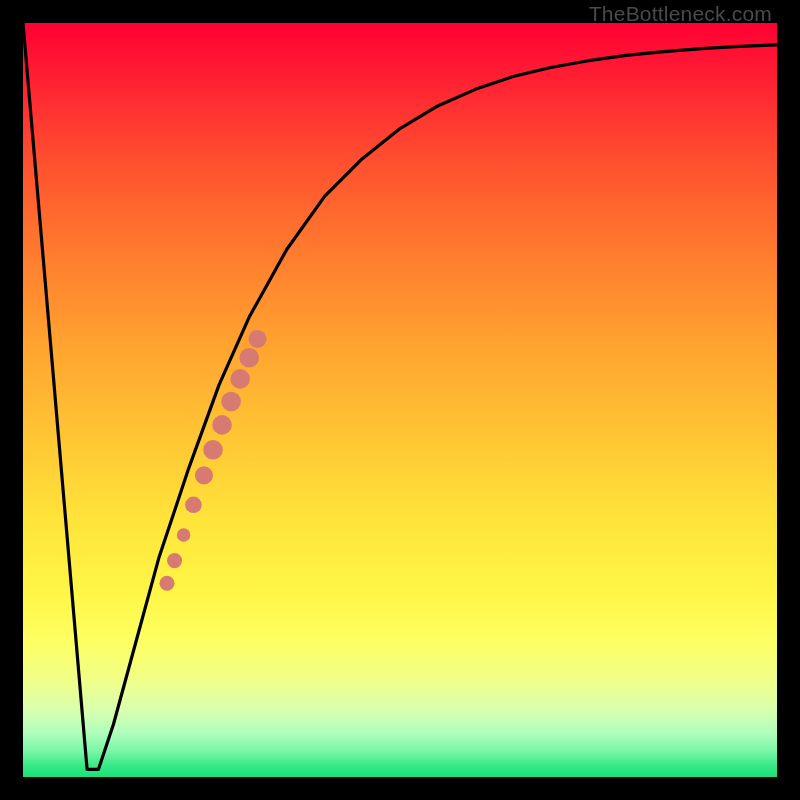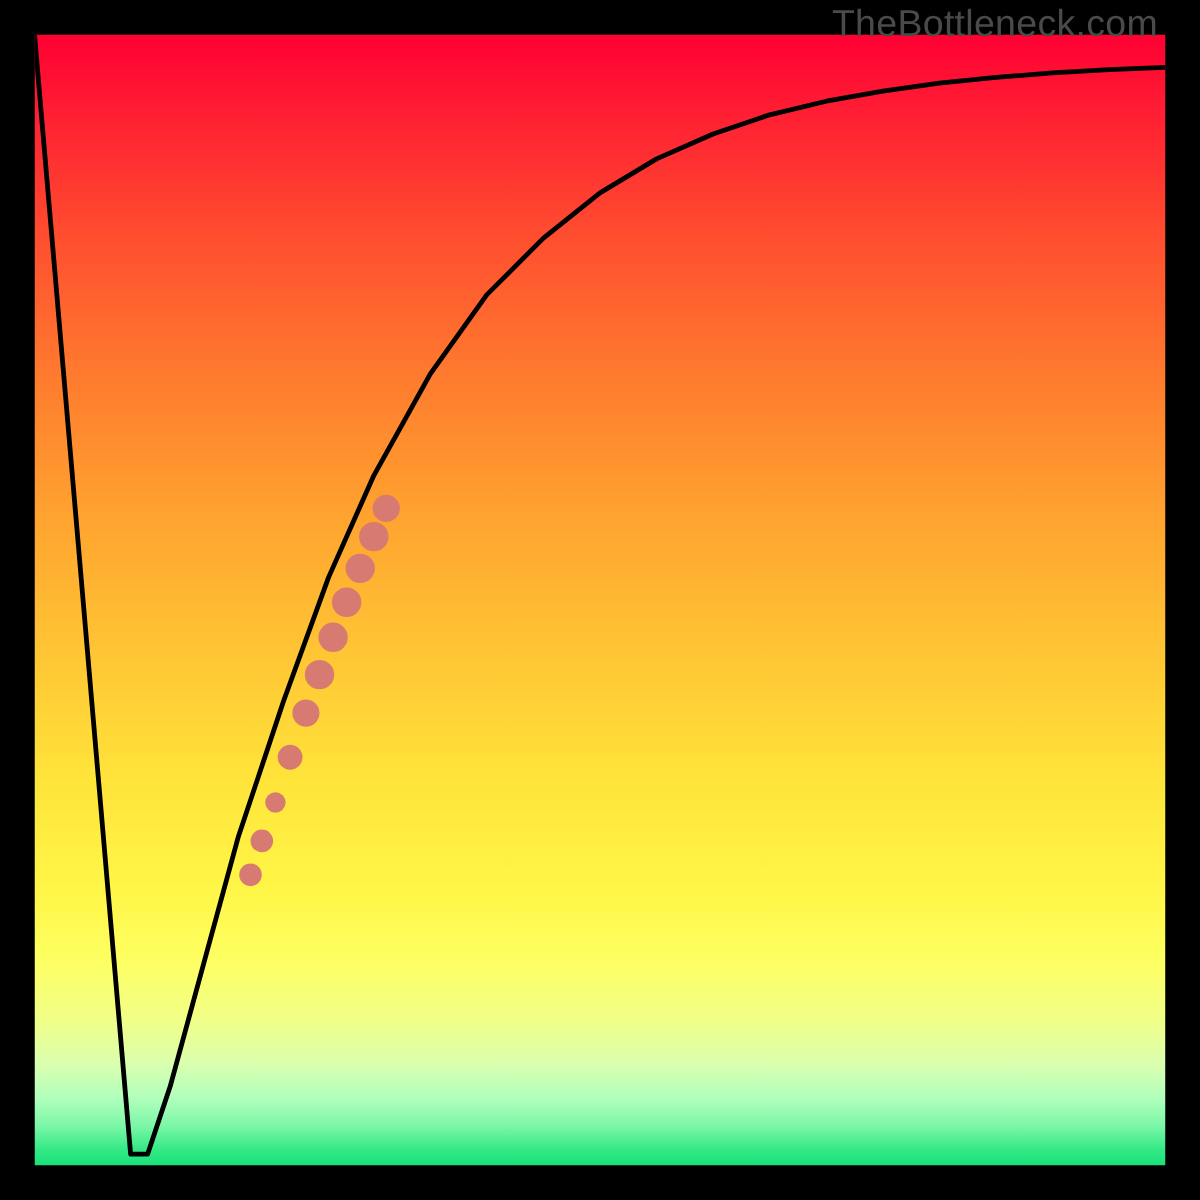--- a/index.html
+++ b/index.html
@@ -49,21 +49,21 @@
       #7cf7a7 96.5%,
       #37e986 98.5%,
       #18e27b 100%
     );
   }
   .watermark {
     position: absolute;
     top: 2px;
     right: 28px;
     color: #4a4a4a;
-    font-size: 25px;
+    font-size: 21px;
     font-weight: 500;
     letter-spacing: 0.2px;
   }
   svg.curve {
     position: absolute;
     top: 0;
     left: 0;
     width: 754px;
     height: 754px;
   }

